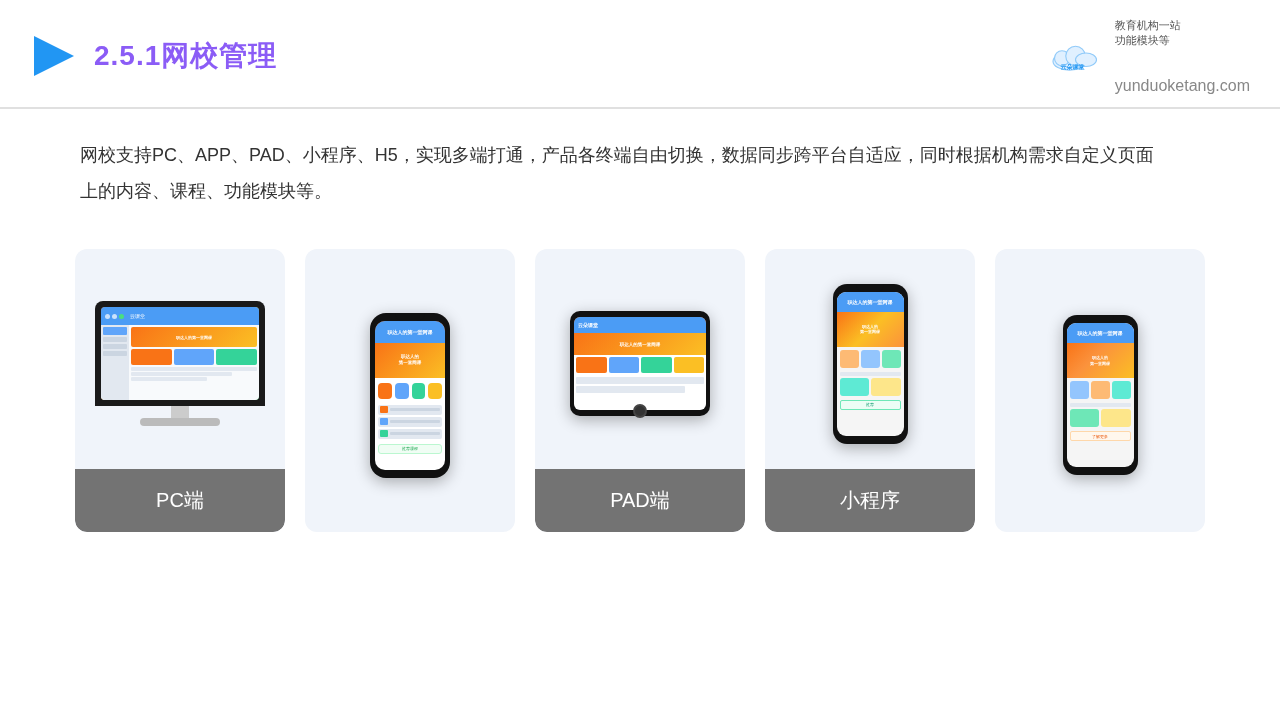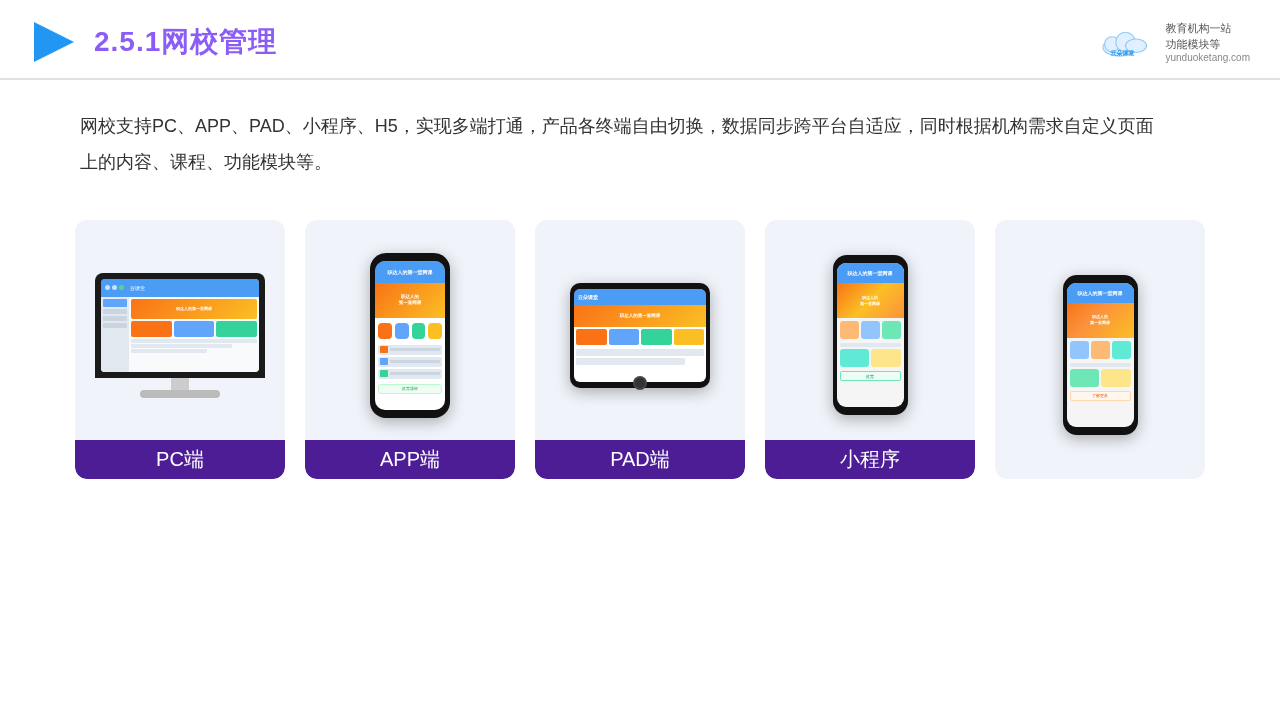--- a/index.html
+++ b/index.html
@@ -42,22 +42,23 @@
     .logo-cloud {
       width: 60px;
       height: 40px;
     }
     .logo-text {
       font-size: 11px;
       color: #555;
       line-height: 1.4;
     }
     .logo-url {
-      font-size: 10px;
+      font-size: 16px;
       color: #888;
+      margin-top: 28px;
     }
 
     
     .description {
       padding: 28px 116px 10px 80px;
       font-size: 18px;
       color: #333;
       line-height: 2;
     }
 
@@ -81,25 +82,25 @@
     .card-image-area {
       flex: 1;
       display: flex;
       align-items: center;
       justify-content: center;
       padding: 20px 10px 10px 10px;
       min-height: 220px;
     }
 
     .card-label {
-      background: #4c1d95;
+      background: #737373;
       color: #fff;
       text-align: center;
       font-size: 20px;
-      padding: 6px 0;
+      padding: 18px 0;
       border-radius: 0 0 12px 12px;
     }
 
     
     .pc-monitor {
       position: relative;
       width: 170px;
     }
     .monitor-body {
       background: #1a1a1a;
@@ -421,21 +422,20 @@
             </div>
           </div>
           <div style="padding:2px 3px;">
             <div style="height:10px;background:#f0fdf4;border-radius:3px;border:1px solid #bbf7d0;display:flex;align-items:center;justify-content:center;">
               <span style="font-size:4px;color:#16a34a;">推荐课程</span>
             </div>
           </div>
         </div>
       </div>
     </div>
-    <div class="card-label">APP端</div>
   </div>
 
   <div class="card">
     <div class="card-image-area">
       <div class="pad-mockup">
         <div class="pad-screen">
           <div class="pad-header">
             <span style="font-size:5px;color:#fff;font-weight:bold;">云朵课堂</span>
           </div>
           <div style="height:22px;background:linear-gradient(135deg,#f97316,#fbbf24);display:flex;align-items:center;justify-content:center;">

